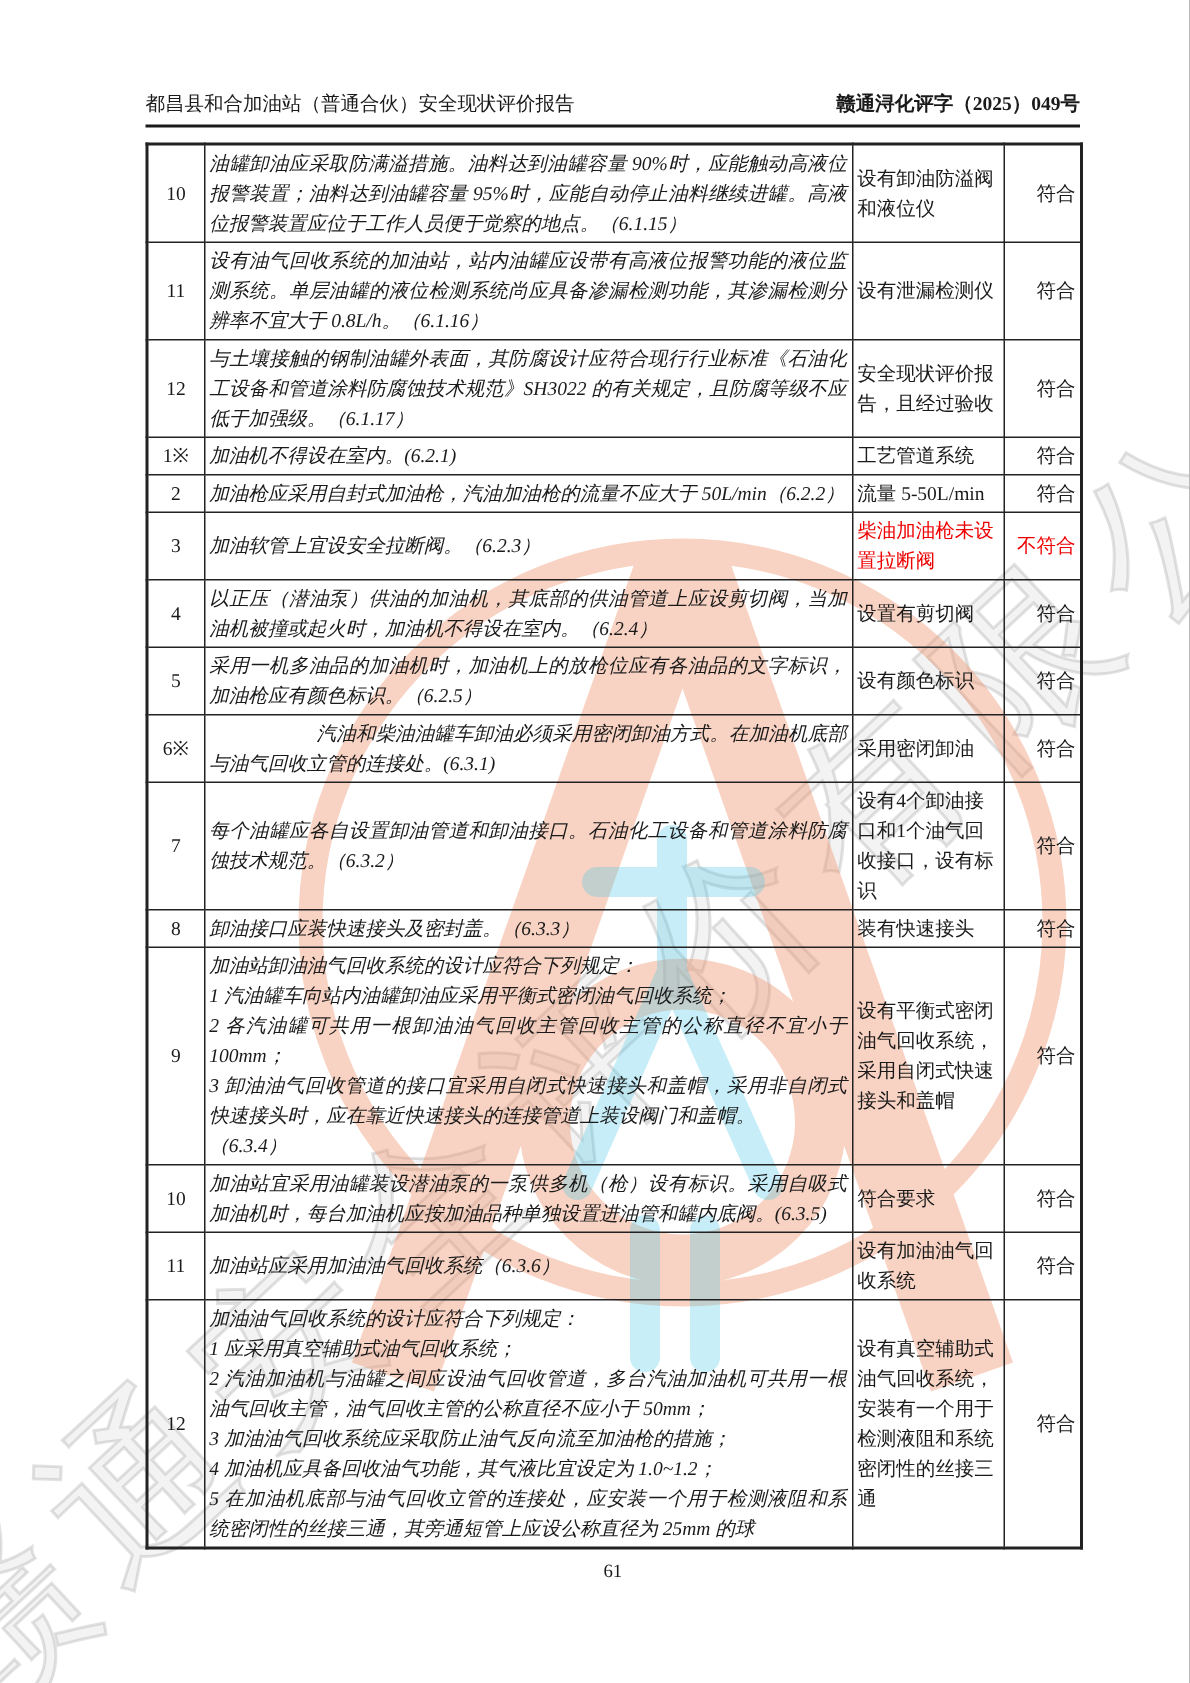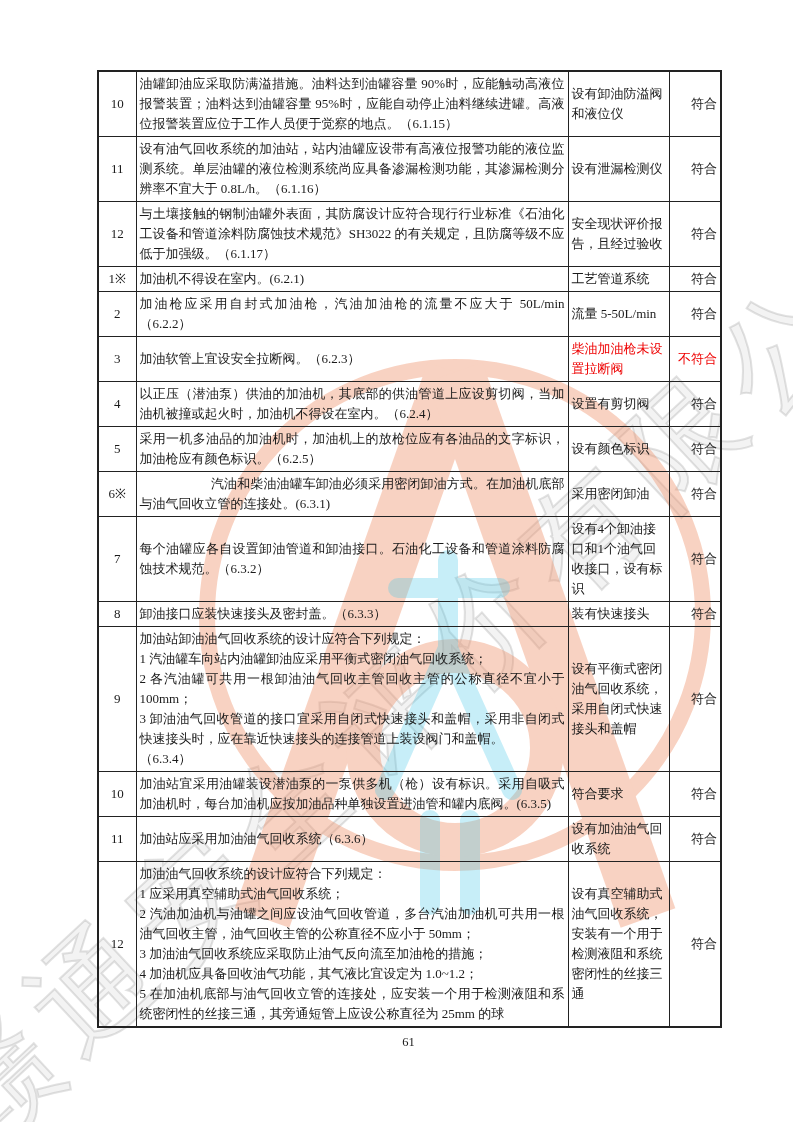--- a/index.html
+++ b/index.html
@@ -45,21 +45,21 @@
   .check-table td, .check-table th {
     border: 1.4px solid #222;
     vertical-align: middle;
     padding: 2px 3px;
     font-weight: normal;
     background: transparent;
   }
   .c-no   { text-align: center; font-family: Liberation Serif, serif; }
   .c-rec  { text-align: left; }
   .c-con  { text-align: right; }
-  .c-content { text-align: justify; white-space: pre-line; padding: 2px 5px; }
+  .c-content { text-align: justify; white-space: pre-line; padding: 2px 5px; font-style: italic; }
   .section-row td { text-align: center; font-weight: bold; font-size: 15px; padding: 1px 2px; }
   .head-row th { text-align: center; font-weight: bold; font-size: 14px; padding: 1px 2px; }
   .bold { font-weight: bold; margin-left: 14px; }
   .red  { color: #ee0000; }
   .indent { text-indent: 5.5em; }
   .page-footer {
     width: 623px; text-align: center;
     margin-top: 7px; font-size: 12.5px;
   }
 </style>
@@ -82,20 +82,24 @@
         <path d="M448,648 L385,790"></path>
         <path d="M448,648 L512,790"></path>
         <path d="M398,588 L500,588"></path>
         <path d="M430,820 L430,905 M470,820 L470,905"></path>
       </g>
     </svg>
   </div>
 
   <div class="content">
 
+    <div class="doc-header">
+      <span class="left">都昌县和合加油站（普通合伙）安全现状评价报告</span>
+      <span class="right">赣通浔化评字（2025）049号</span>
+    </div>
 
     <table class="check-table">
       <colgroup>
           <col style="width:38px">
           <col style="width:432px">
           <col style="width:101px">
           <col style="width:52px">
         </colgroup>
 
       <tbody>

